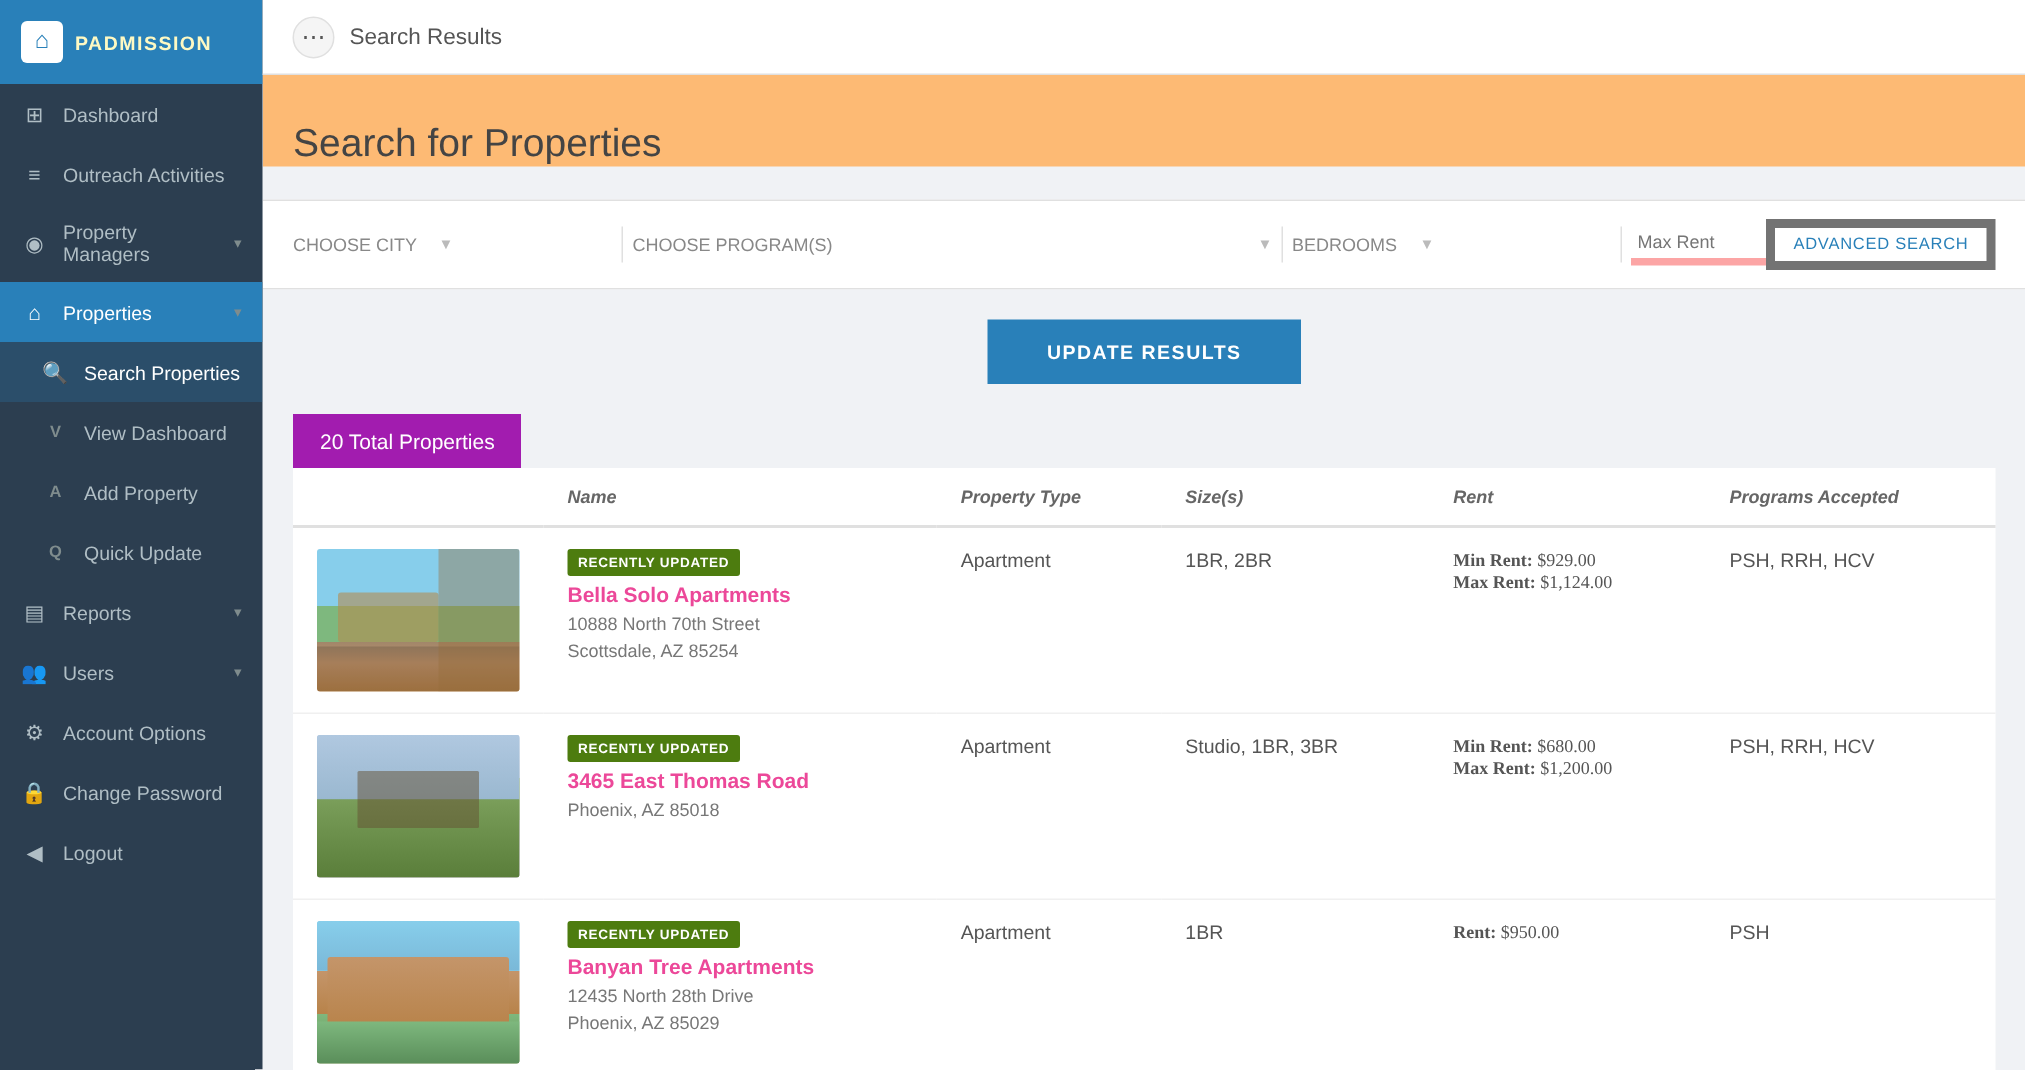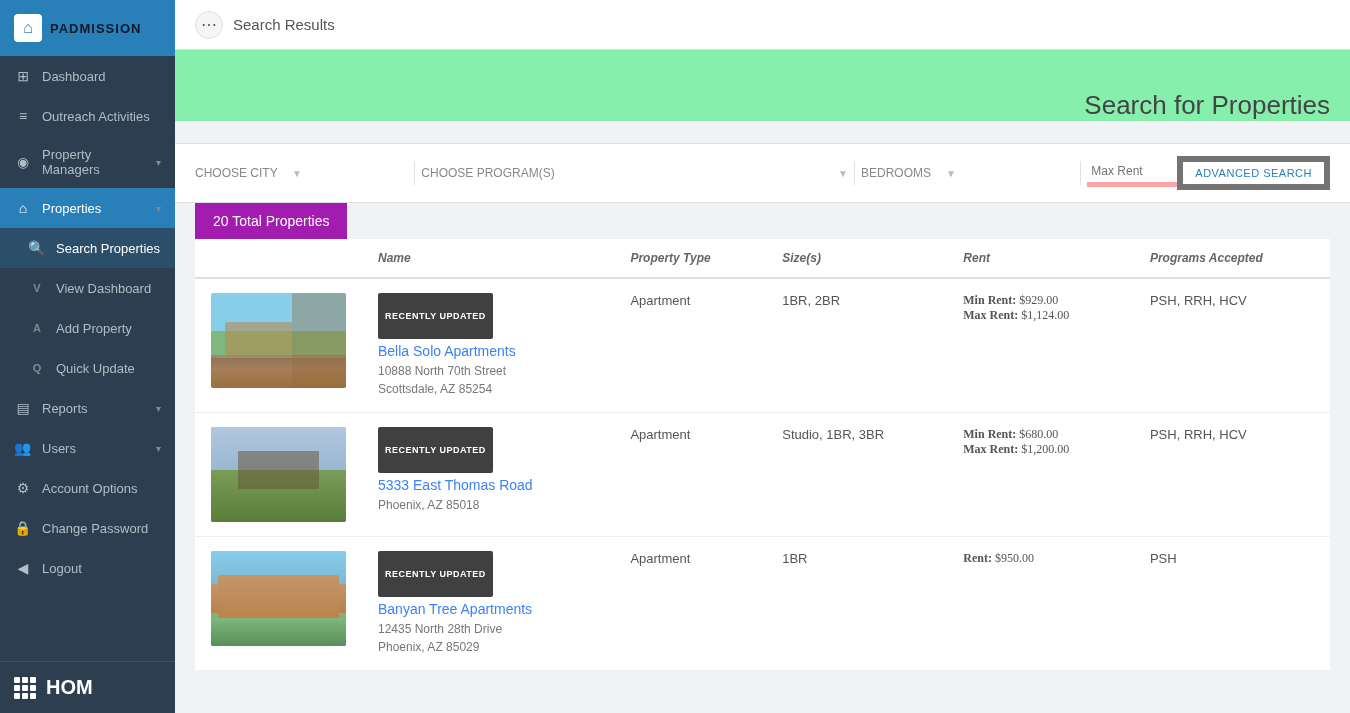--- a/index.html
+++ b/index.html
@@ -29,21 +29,21 @@
       border-radius: 4px;
       display: flex; align-items: center; justify-content: center;
       color: #2980b9;
       font-size: 16px;
       font-weight: bold;
     }
     #sidebar-logo-text {
       font-size: 13px;
       font-weight: 700;
       letter-spacing: 1px;
-      color: #0f172a;
+      color: #fef9c3;
     }
     .nav-item {
       display: flex;
       align-items: center;
       padding: 11px 14px;
       cursor: pointer;
       font-size: 13px;
       color: #b0bec5;
       gap: 10px;
       transition: background 0.15s;
@@ -102,23 +102,23 @@
     }
     #topbar-title { font-size: 15px; color: #555; }
 
     #content {
       flex: 1;
       overflow-y: auto;
       background: #f0f2f5;
     }
 
     #search-header {
-      background: #86efac;
-      text-align: right;
-      padding: 40px 20px 0;
+      background: #fdba74;
+      text-align: left;
+      padding: 30px 20px 0;
     }
     #search-header h1 {
       font-size: 26px;
       font-weight: 400;
       color: #444;
       margin-bottom: 22px;
     }
 
     #filter-bar {
       background: #fff;
@@ -223,34 +223,34 @@
     #results-table tr { border-bottom: 1px solid #f0f0f0; }
     .prop-img-placeholder {
       width: 135px; height: 95px;
       background: linear-gradient(135deg, #87ceeb 0%, #6aaa5a 60%, #8b7355 100%);
       display: block;
       position: relative;
       overflow: hidden;
     }
     .recently-updated-badge {
       display: inline-block;
-      background: #404040;
+      background: #4d7c0f;
       color: #fff;
       font-size: 9px;
       font-weight: 700;
-      padding: 18px 7px;
+      padding: 4px 7px;
       border-radius: 2px;
       margin-bottom: 4px;
       letter-spacing: 0.5px;
       text-align: right;
     }
     .prop-name {
-      color: #3b82f6;
+      color: #ec4899;
       font-size: 14px;
-      font-weight: 400;
+      font-weight: 700;
       text-decoration: none;
       display: block;
       margin-bottom: 3px;
     }
     .prop-address { font-size: 12px; color: #777; line-height: 1.5; }
     .rent-line { font-size: 12px; color: #555; font-family: Liberation Serif, serif; }
     .rent-label { font-weight: 600; color: #555; }
 
     
     .img-bella {
@@ -334,36 +334,20 @@
   <div class="nav-item">
     <span class="nav-icon">🔒</span>
     <span class="nav-label">Change Password</span>
   </div>
 
   <div class="nav-item">
     <span class="nav-icon">◀</span>
     <span class="nav-label">Logout</span>
   </div>
 
-  <div class="sidebar-bottom">
-    <div class="hom-logo">
-      <div class="hom-grid">
-        <div class="hom-dot"></div>
-          <div class="hom-dot"></div>
-          <div class="hom-dot"></div>
-        <div class="hom-dot"></div>
-          <div class="hom-dot"></div>
-          <div class="hom-dot"></div>
-        <div class="hom-dot"></div>
-          <div class="hom-dot"></div>
-          <div class="hom-dot"></div>
-      </div>
-      <span>HOM</span>
-    </div>
-  </div>
 </div>
 
 <div id="main">
 
   <div id="topbar">
     <div id="topbar-dots">⋯</div>
     <span id="topbar-title">Search Results</span>
   </div>
 
   <div id="content">
@@ -391,20 +375,23 @@
         <select class="filter-select">
           <option>BEDROOMS</option>
         </select>
         <span class="arrow">▼</span>
       </div>
       <div class="filter-divider"></div>
       <input type="text" id="max-rent-input" placeholder="Max Rent" style="">
       <button id="advanced-search-btn">ADVANCED SEARCH</button>
     </div>
 
+    <div id="update-results-wrap">
+      <button id="update-results-btn">UPDATE RESULTS</button>
+    </div>
 
     <div id="results-section">
       <div id="total-badge">20 Total Properties</div>
 
       <table id="results-table">
         <thead>
           <tr>
             <th></th>
             <th>Name</th>
             <th>Property Type</th>
@@ -442,21 +429,21 @@
           <tr>
             <td>
               <div class="prop-img-placeholder img-thomas" style="border-radius:2px; position:relative; overflow:hidden;">
                 <div style="position:absolute;top:0;left:0;right:0;height:45%;background:linear-gradient(180deg,#b0c8e0,#9ab8d0);"></div>
                 <div style="position:absolute;bottom:0;left:0;right:0;height:55%;background:linear-gradient(180deg,#7a9e5a,#5a7e3a);"></div>
                 <div style="position:absolute;top:25%;left:20%;width:60%;height:40%;background:rgba(100,80,50,0.5);border-radius:1px;"></div>
               </div>
             </td>
             <td>
               <span class="recently-updated-badge">RECENTLY UPDATED</span>
-              <a class="prop-name">5333 East Thomas Road</a>
+              <a class="prop-name">3465 East Thomas Road</a>
               <div class="prop-address">
                 Phoenix, AZ 85018
               </div>
             </td>
             <td>Apartment</td>
             <td>Studio, 1BR, 3BR</td>
             <td>
               <div class="rent-line"><span class="rent-label">Min Rent:</span> $680.00</div>
               <div class="rent-line"><span class="rent-label">Max Rent:</span> $1,200.00</div>
             </td>

